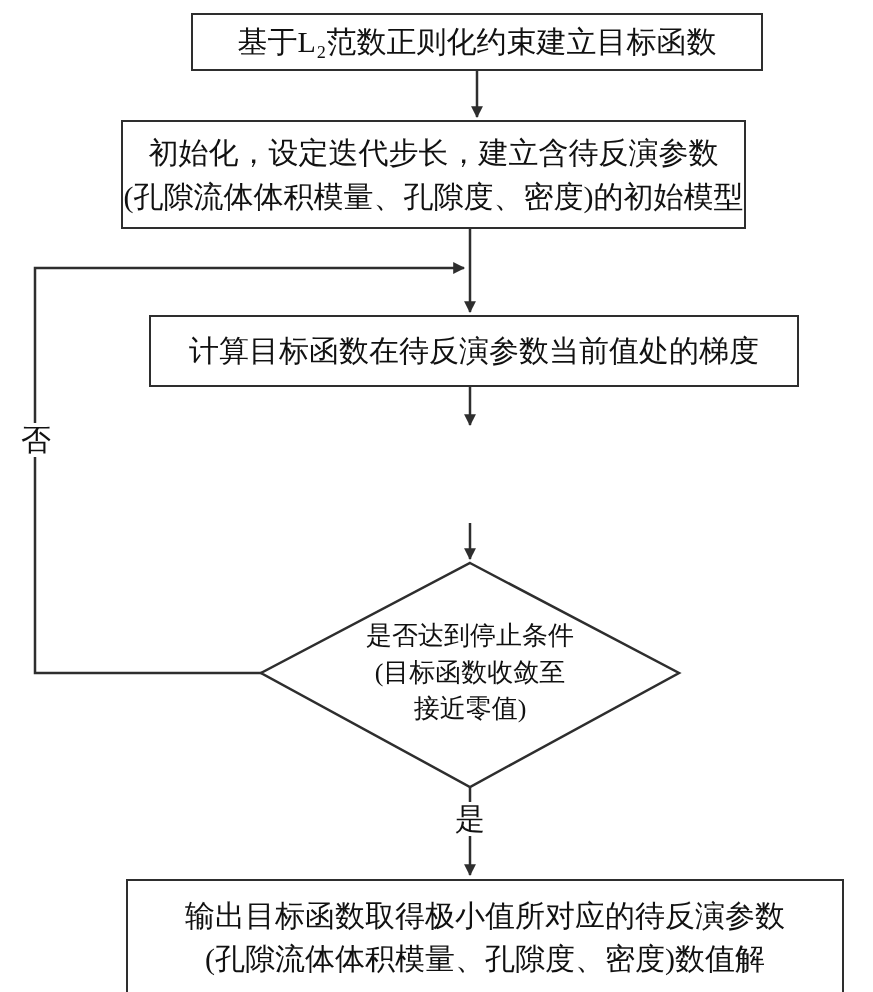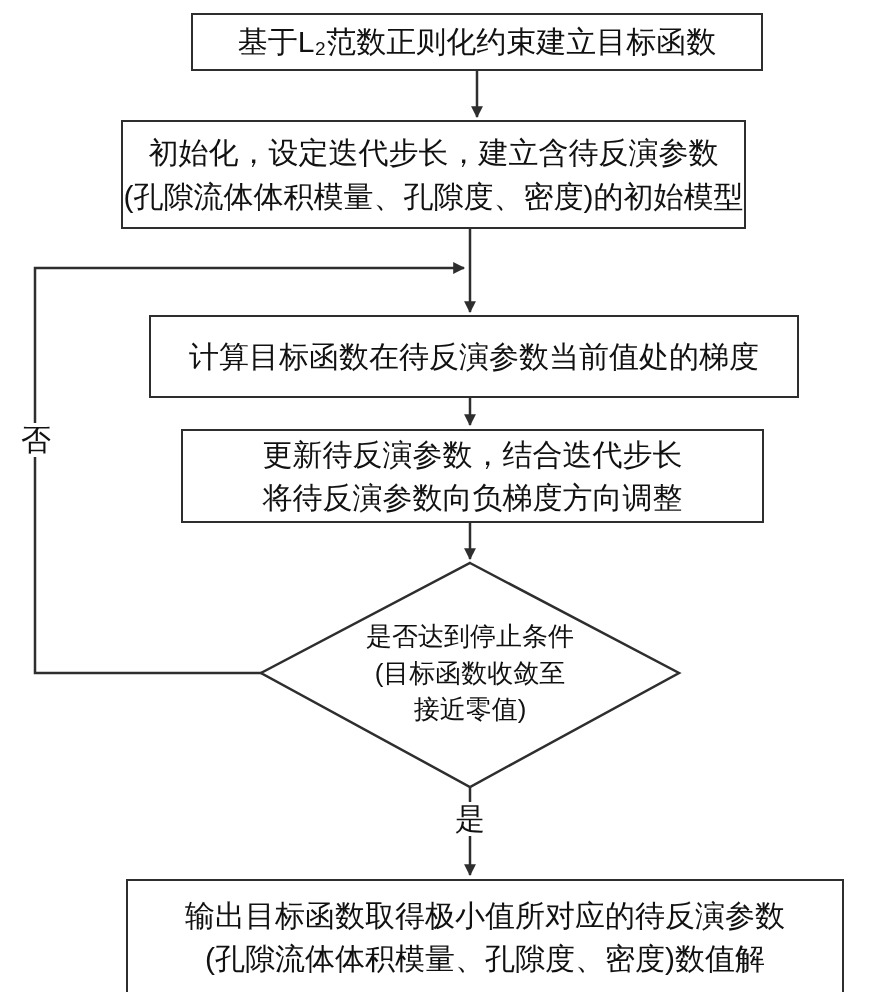--- a/index.html
+++ b/index.html
@@ -5,21 +5,21 @@
   html, body {
     margin: 0;
     padding: 0;
     background: #ffffff;
   }
   .canvas {
     position: relative;
     width: 873px;
     height: 992px;
     background: #ffffff;
-    font-family: Liberation Sans, sans-serif;
+    font-family: Liberation Serif, serif;
     color: #111111;
     overflow: hidden;
   }
   .connectors {
     position: absolute;
     left: 0;
     top: 0;
     width: 873px;
     height: 992px;
   }
@@ -89,28 +89,24 @@
 
   <div class="node" style="left:191px; top:13px; width:572px; height:58px;">
     <span>基于L₂范数正则化约束建立目标函数</span>
   </div>
 
   <div class="node" style="left:121px; top:120px; width:625px; height:109px;">
     <span>初始化，设定迭代步长，建立含待反演参数
 (孔隙流体体积模量、孔隙度、密度)的初始模型</span>
   </div>
 
-  <div class="node" style="left:149px; top:315px; width:650px; height:83px;text-align:right;">
+  <div class="node" style="left:149px; top:315px; width:650px; height:72px;text-align:right;">
     <span>计算目标函数在待反演参数当前值处的梯度</span>
   </div>
 
-  <div class="node" style="left:181px; top:429px; width:583px; height:94px;">
-    <span>更新待反演参数，结合迭代步长
-将待反演参数向负梯度方向调整</span>
-  </div>
 
   <div class="diamond-text" style="left:305px; top:598px; width:330px; height:150px;">是否达到停止条件
 (目标函数收敛至
 接近零值)</div>
 
   <div class="node" style="left:126px; top:879px; width:718px; height:116px;">
     <span>输出目标函数取得极小值所对应的待反演参数
 (孔隙流体体积模量、孔隙度、密度)数值解</span>
   </div>
 

